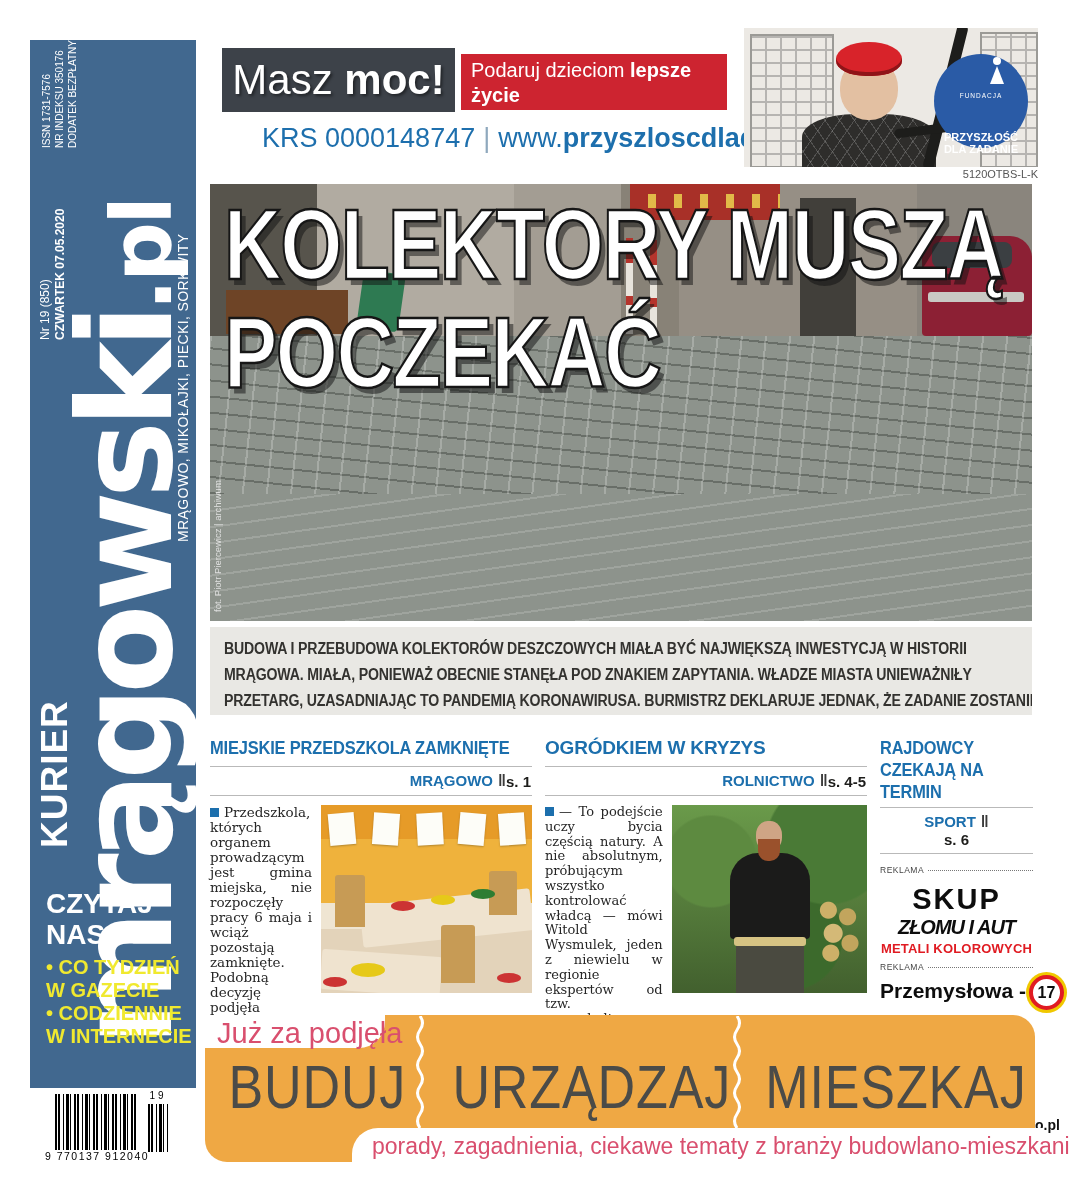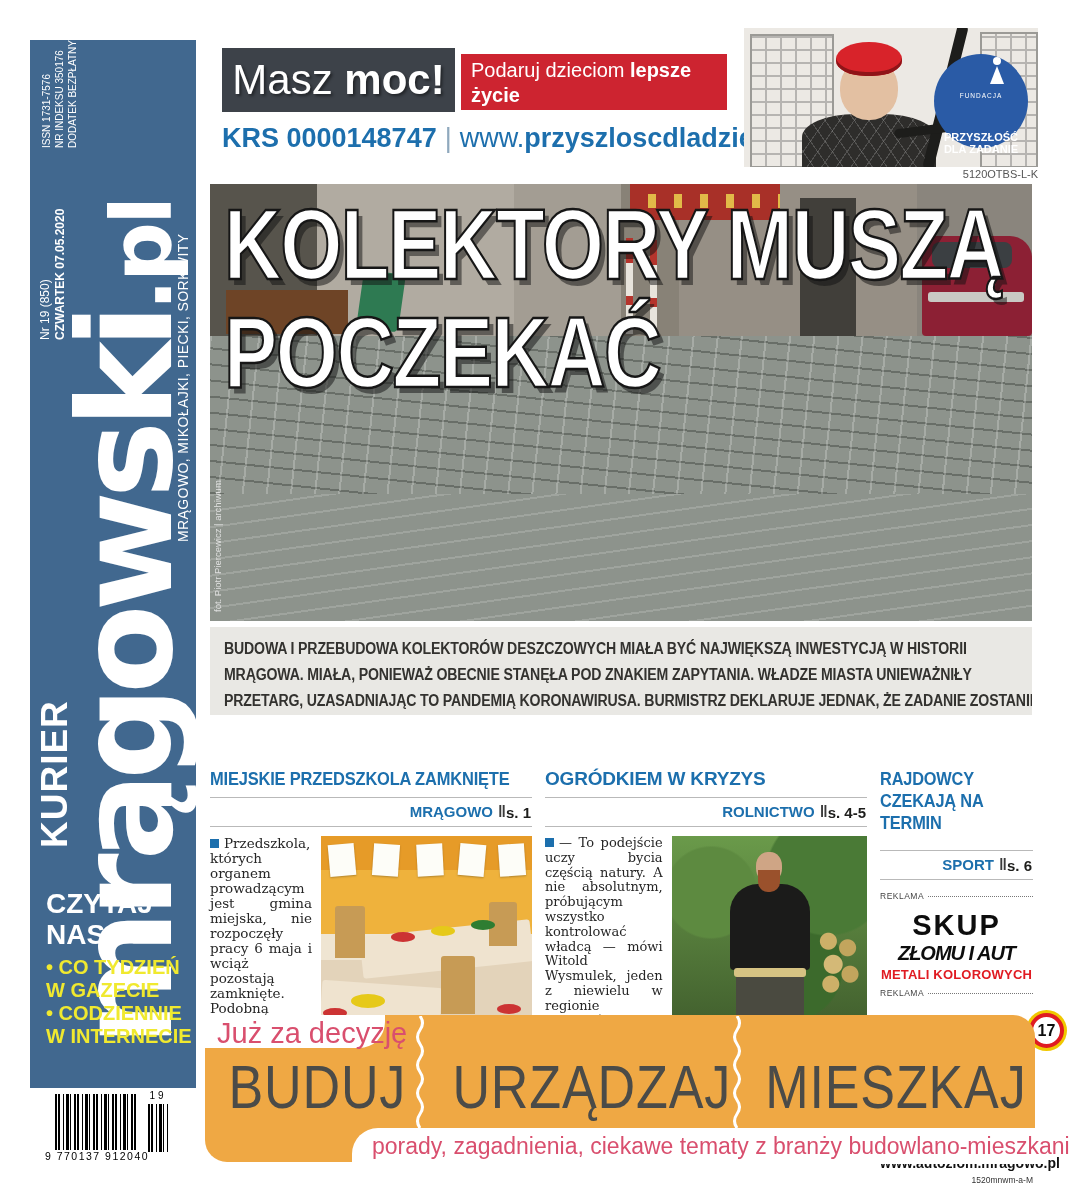--- a/index.html
+++ b/index.html
@@ -27,21 +27,21 @@
   .bc-addnum{left:146px;top:1090px;width:24px;font-size:10px;letter-spacing:3px;text-align:center;color:#000;}
   
   .maszmoc{left:222px;top:48px;width:233px;height:64px;background:#3d4249;color:#fff;text-align:center;
            line-height:64px;font-size:42px;text-shadow:2px 2px 3px rgba(0,0,0,.45);}
   .maszmoc .lt{font-weight:300;text-align:center;}
   .maszmoc b{font-weight:800;}
   .redbox{left:461px;top:54px;width:256px;height:52px;background:#cd2430;color:#fff;padding:4px 0 0 10px;
           font-size:20px;line-height:25px;}
   .redbox b{font-weight:800;}
   .krsline{left:222px;top:123px;font-size:27px;color:#1d6fad;white-space:nowrap;}
-  .krsline .krs{font-weight:700;}
+  .krsline .krs{font-weight:400;margin-left:40px;}
   .krsline .sep{color:#8fa8bd;font-weight:300;padding:0 8px;}
   .krsline .mid{font-weight:800;}
   .krsline .tld{color:#56809e;}
   .boyphoto{left:744px;top:28px;width:294px;height:139px;background:#ece9e4;overflow:hidden;}
   .sketch{position:absolute;border:2px solid #5a5a58;background-image:
       repeating-linear-gradient(0deg,transparent 0 11px,#8a8a88 11px 13px),
       repeating-linear-gradient(90deg,transparent 0 13px,#8a8a88 13px 15px);opacity:.55;}
   .boy-head{position:absolute;left:96px;top:30px;width:58px;height:62px;border-radius:48%;background:#e3c0a2;}
   .boy-mask{position:absolute;left:92px;top:14px;width:66px;height:34px;background:#d8232a;border-radius:50% 50% 45% 45%;box-shadow:inset 0 -4px 0 #8f1418;}
   .boy-body{position:absolute;left:58px;top:86px;width:134px;height:58px;background:#2e2d2b;border-radius:40% 40% 0 0;
@@ -77,28 +77,28 @@
   .hl{position:absolute;left:14px;color:#fff;font-weight:bold;font-size:100px;line-height:104px;white-space:nowrap;
       letter-spacing:-2px;transform:scaleX(.80);transform-origin:0 0;
       -webkit-text-stroke:2.5px #161616;text-shadow:6px 6px 0 rgba(15,15,15,.5);}
   .hl1{top:8px;} .hl2{top:116px;}
   .credit{left:212px;top:612px;width:170px;font-size:9.5px;color:#e9e9e9;opacity:.9;}
   
   .leadbox{left:210px;top:627px;width:822px;height:88px;background:#e9e8e4;overflow:hidden;}
   .leadtext{position:absolute;left:14px;top:9px;width:968px;transform:scaleX(.842);transform-origin:0 0;
       font-size:16.8px;line-height:26px;font-weight:bold;color:#33322f;letter-spacing:-.2px;}
   
-  .tz{position:absolute;top:768px;}
+  .tz{position:absolute;top:737px;}
   .t1{left:210px;width:322px;} .t2{left:545px;width:322px;} .t3{left:880px;width:153px;}
   .ttl{color:#1c6fad;font-weight:bold;font-size:19px;line-height:22px;letter-spacing:-.2px;white-space:nowrap;}
   .ttl.sq1{width:372px;transform:scaleX(.866);transform-origin:0 0;}
   .ttl.wrap3{white-space:normal;width:178px;transform:scaleX(.86);transform-origin:0 0;}
   .kickrow{margin-top:7px;border-top:1px solid #b9b9b9;border-bottom:1px solid #b9b9b9;
       padding:5px 1px;display:flex;justify-content:flex-end;align-items:center;font-size:15px;}
-  .kickrow.sp{margin-top:16px;}
+  .kickrow.sp{margin-top:4px;flex-direction:column;}
   .kick{color:#1c6fad;font-weight:bold;}
   .pipes{color:#3a3a3a;font-weight:bold;margin-left:5px;font-size:16px;}
   .pg2{font-weight:bold;color:#1d1d1b;}
   .bodyrow{margin-top:9px;display:flex;gap:9px;}
   .btxt{font-family:"DejaVu Serif",serif;font-size:13.5px;line-height:15px;text-align:justify;color:#262626;}
   .t1 .btxt{width:102px;} .t2 .btxt{width:118px;font-size:13px;line-height:14.8px;}
   .bullet{display:inline-block;width:9px;height:9px;background:#1c6fad;margin-right:5px;}
   .tphoto{height:188px;position:relative;overflow:hidden;}
   .photo-kg{width:211px;background:linear-gradient(180deg,#e69b28 0 18%,#efb23c 18% 52%,#efe5d2 52% 66%,#e3d3ba 66% 100%);}
   .paper{position:absolute;top:8px;width:26px;height:32px;background:#fdfdf8;box-shadow:0 1px 2px rgba(0,0,0,.25);}
@@ -125,21 +125,21 @@
   .rekrow{margin-top:11px;display:flex;align-items:center;}
   .rekrow .lab{font-size:8.5px;color:#444;letter-spacing:.5px;}
   .rekrow .dots{flex:1;border-bottom:1px dotted #777;margin-left:4px;height:1px;}
   .adbox{text-align:center;color:#0d0d0d;}
   .ah1{font-size:29px;font-weight:800;letter-spacing:2px;line-height:30px;margin-top:9px;}
   .ah2{font-size:20px;font-weight:800;letter-spacing:-1px;line-height:26px;white-space:nowrap;font-style:italic;}
   .asub{color:#e01b22;font-size:13px;font-weight:800;margin-top:1px;letter-spacing:.2px;white-space:nowrap;}
   .street{font-size:21px;font-weight:800;text-align:left;margin-top:3px;white-space:nowrap;}
   .sign17{display:inline-flex;width:27px;height:27px;border-radius:50%;background:#fff;border:4px solid #e01b22;
       box-shadow:0 0 0 3px #f0c800;align-items:center;justify-content:center;font-size:16px;font-weight:800;
-      vertical-align:middle;margin-left:3px;margin-top:12px;}
+      vertical-align:middle;margin-left:3px;}
   .telwrap{display:flex;text-align:left;margin-top:5px;}
   .tels{font-size:13px;font-weight:bold;line-height:16.5px;color:#111;}
   .tels .ind{padding-left:24px;}
   .transport{color:#009640;font-size:14.5px;font-weight:800;line-height:17px;margin:14px 0 0 10px;text-align:center;}
   .adurl{font-size:14px;font-weight:bold;text-align:left;margin-top:3px;color:#111;}
   .adcode{font-size:8.5px;color:#333;text-align:right;margin-top:4px;}
   
   .orange{left:205px;top:1015px;width:830px;height:147px;background:#efa844;border-radius:22px;}
   .tabTL{left:205px;top:1015px;width:180px;height:33px;background:#fff;border-bottom-right-radius:26px;}
   .tag{left:217px;top:1017px;font-size:29px;color:#d94f6e;}
@@ -304,21 +304,21 @@
           <div>HDS</div>
         </div>
       </div>
       <div class="adurl">www.autozlom.mragowo.pl</div>
       <div class="adcode">1520mnwm-a-M</div>
     </div>
   </div>
 
   <div class="abs orange"></div>
   <div class="abs tabTL"></div>
-  <div class="abs tag">Już za decyzję</div>
+  <div class="abs tag">Już za podjęła</div>
   <div class="abs tabBR"></div>
   <div class="abs bigword w1">BUDUJ</div>
   <div class="abs bigword w2">URZĄDZAJ</div>
   <div class="abs bigword w3">MIESZKAJ</div>
   <svg class="abs wave" style="left:414px;" viewBox="0 0 12 112">
       <path d="M6 0 q5 7 0 14 q-5 7 0 14 q5 7 0 14 q-5 7 0 14 q5 7 0 14 q-5 7 0 14 q5 7 0 14 q-5 7 0 14" stroke="#fff" stroke-width="3" fill="none"></path>
     </svg>
   <svg class="abs wave" style="left:731px;" viewBox="0 0 12 112">
       <path d="M6 0 q5 7 0 14 q-5 7 0 14 q5 7 0 14 q-5 7 0 14 q5 7 0 14 q-5 7 0 14 q5 7 0 14 q-5 7 0 14" stroke="#fff" stroke-width="3" fill="none"></path>
     </svg>

